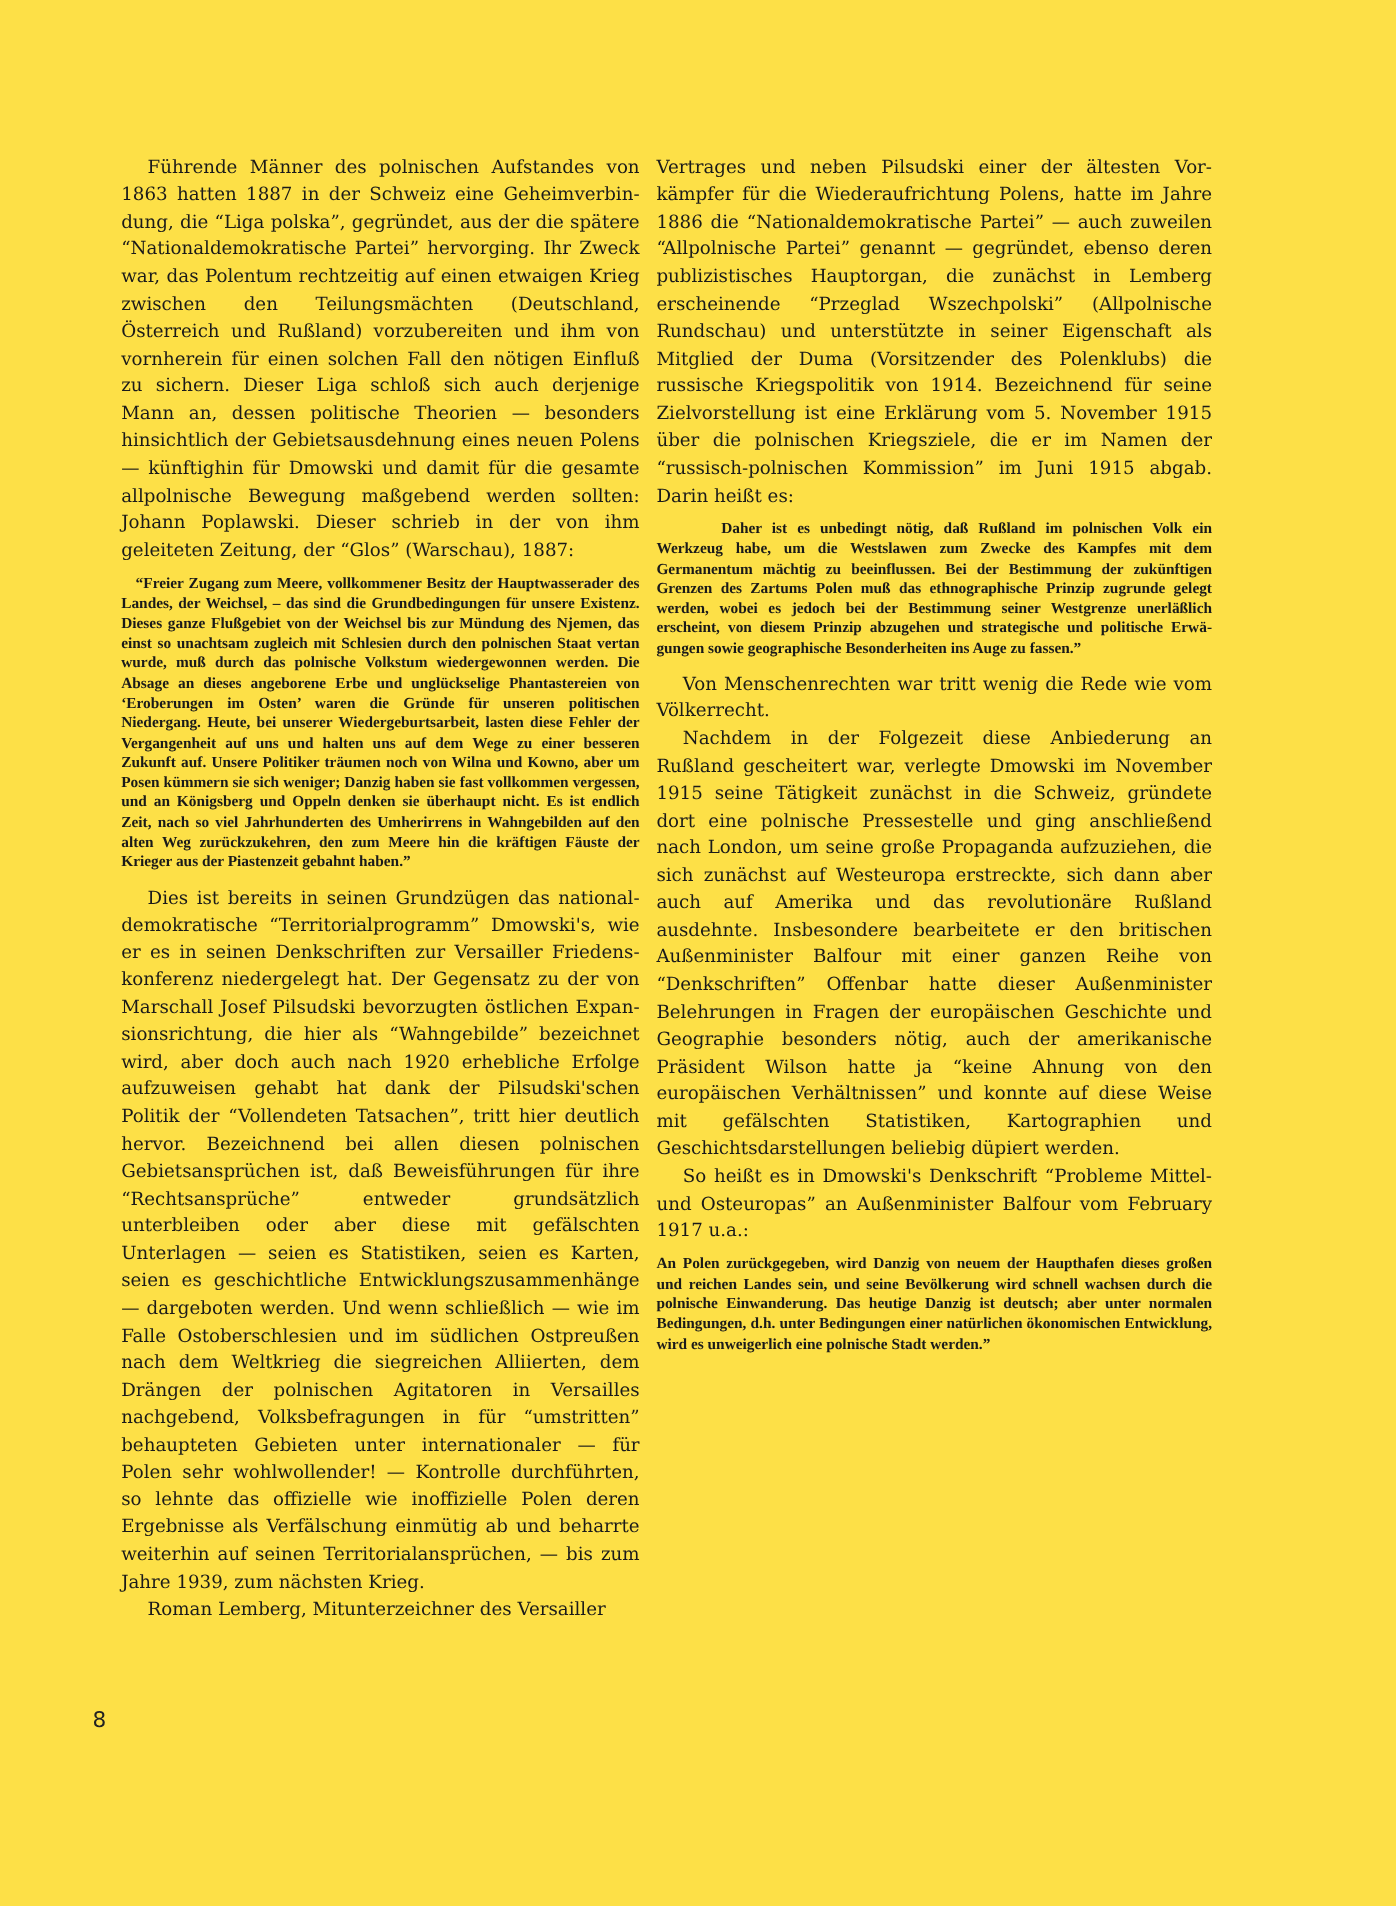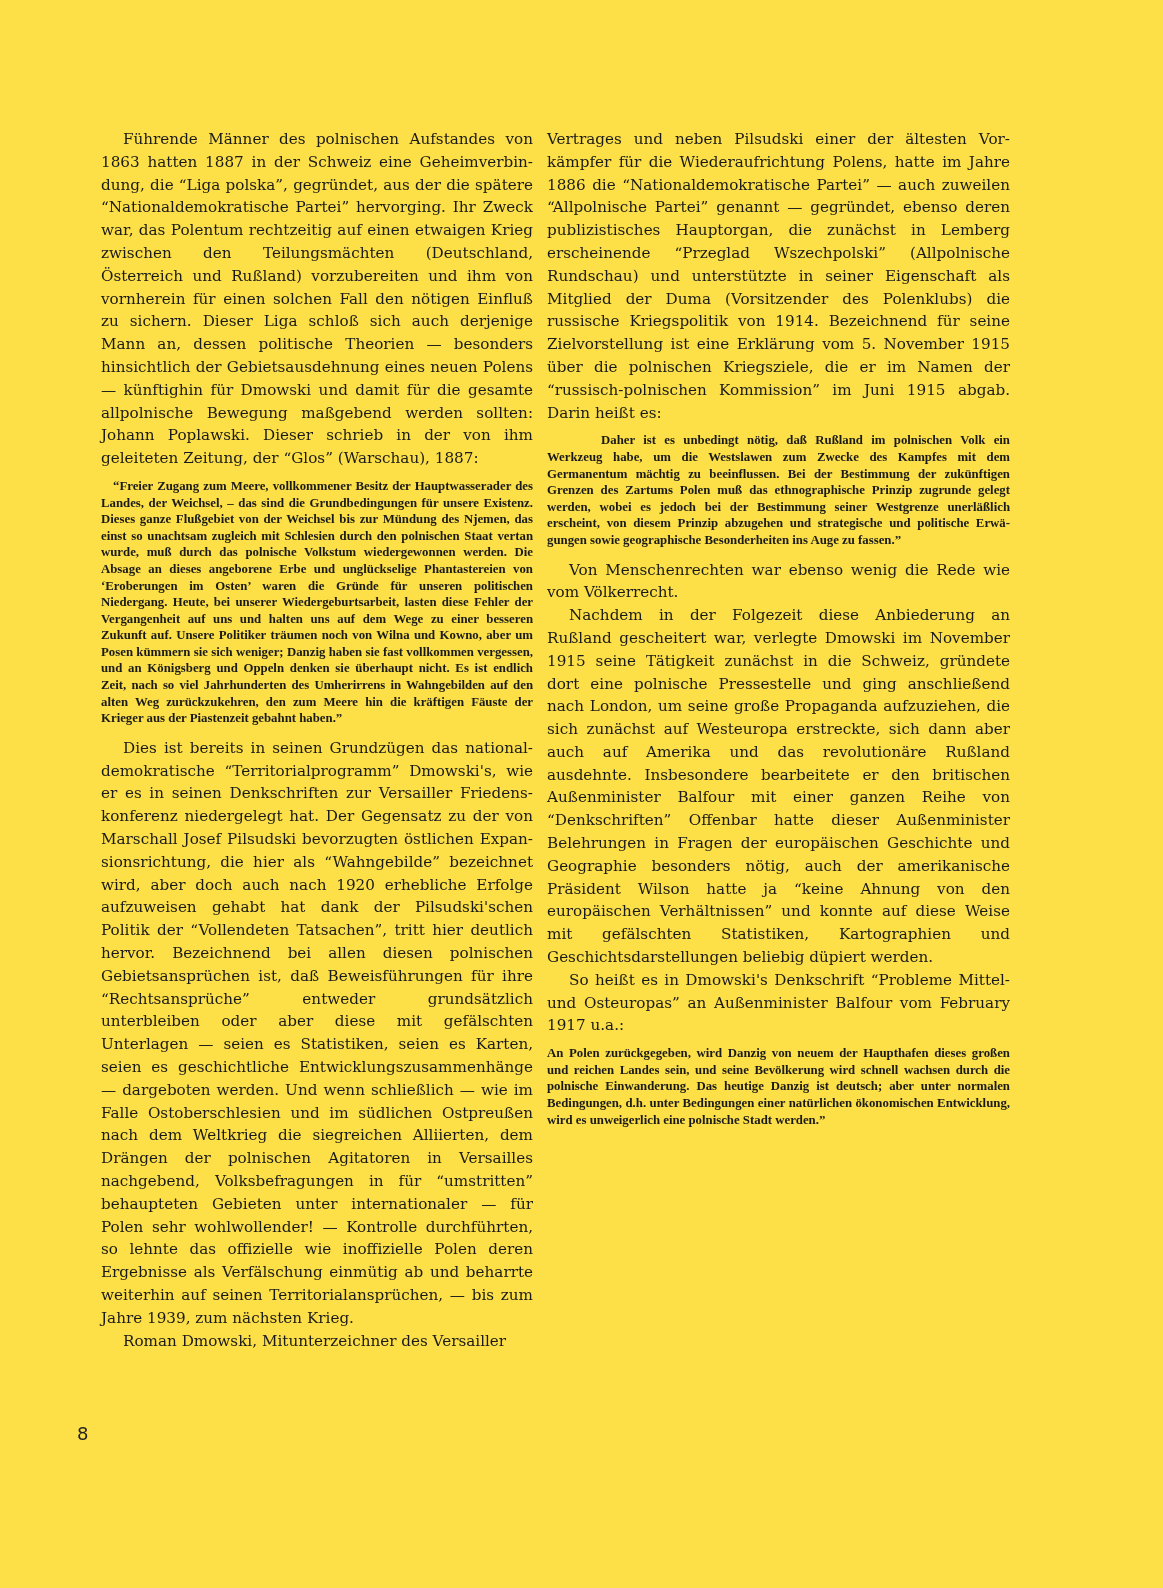--- a/index.html
+++ b/index.html
@@ -37,29 +37,29 @@
 <body>
 
 <div class="page">
 
   <div class="col col-left">
     <p class="body-text indent">Führende Männer des polnischen Aufstandes von 1863 hatten 1887 in der Schweiz eine Geheimverbin­dung, die “Liga polska”, gegründet, aus der die spätere “Nationaldemokratische Partei” hervorging. Ihr Zweck war, das Polentum rechtzeitig auf einen etwaigen Krieg zwischen den Teilungsmächten (Deutschland, Österreich und Rußland) vorzubereiten und ihm von vornherein für einen solchen Fall den nötigen Einfluß zu sichern. Dieser Liga schloß sich auch derjenige Mann an, dessen politi­sche Theorien — besonders hinsichtlich der Gebiets­ausdehnung eines neuen Polens — künftighin für Dmows­ki und damit für die gesamte allpolnische Bewegung maßgebend werden sollten: Johann Poplawski. Dieser schrieb in der von ihm geleiteten Zeitung, der “Glos” (Warschau), 1887:</p>
     <div class="quote">
       <p class="quote-first-indent">“Freier Zugang zum Meere, vollkommener Besitz der Haupt­wasserader des Landes, der Weichsel, – das sind die Grund­bedingungen für unsere Existenz. Dieses ganze Flußgebiet von der Weichsel bis zur Mündung des Njemen, das einst so unachtsam zugleich mit Schlesien durch den polnischen Staat vertan wurde, muß durch das polnische Volkstum wiedergewonnen werden. Die Absage an dieses angeborene Erbe und unglückselige Phan­tastereien von ‘Eroberungen im Osten’ waren die Gründe für unseren politischen Niedergang. Heute, bei unserer Wiedergeburts­arbeit, lasten diese Fehler der Vergangenheit auf uns und halten uns auf dem Wege zu einer besseren Zukunft auf. Unsere Politiker träumen noch von Wilna und Kowno, aber um Posen kümmern sie sich weniger; Danzig haben sie fast vollkommen vergessen, und an Königsberg und Oppeln denken sie überhaupt nicht. Es ist endlich Zeit, nach so viel Jahrhunderten des Umherirrens in Wahn­gebilden auf den alten Weg zurückzukehren, den zum Meere hin die kräftigen Fäuste der Krieger aus der Piastenzeit gebahnt haben.”</p>
     </div>
     <p class="body-text indent">Dies ist bereits in seinen Grundzügen das national­demokratische “Territorialprogramm” Dmowski's, wie er es in seinen Denkschriften zur Versailler Friedens­konferenz niedergelegt hat. Der Gegensatz zu der von Marschall Josef Pilsudski bevorzugten östlichen Expan­sionsrichtung, die hier als “Wahngebilde” bezeichnet wird, aber doch auch nach 1920 erhebliche Erfolge aufzuweisen gehabt hat dank der Pilsudski'schen Politik der “Vollendeten Tatsachen”, tritt hier deutlich hervor. Bezeichnend bei allen diesen polnischen Gebietsan­sprüchen ist, daß Beweisführungen für ihre “Rechts­ansprüche” entweder grundsätzlich unterbleiben oder aber diese mit gefälschten Unterlagen — seien es Sta­tistiken, seien es Karten, seien es geschichtliche Ent­wicklungszusammenhänge — dargeboten werden. Und wenn schließlich — wie im Falle Ostoberschlesien und im südlichen Ostpreußen nach dem Weltkrieg die sieg­reichen Alliierten, dem Drängen der polnischen Agitato­ren in Versailles nachgebend, Volksbefragungen in für “umstritten” behaupteten Gebieten unter internatio­naler — für Polen sehr wohlwollender! — Kontrolle durchführten, so lehnte das offizielle wie inoffizielle Polen deren Ergebnisse als Verfälschung einmütig ab und beharrte weiterhin auf seinen Territorialansprüchen, — bis zum Jahre 1939, zum nächsten Krieg.</p>
-    <p class="body-text indent">Roman Dmowski, Mitunterzeichner des Versailler</p>
+    <p class="body-text indent">Roman Lemberg, Mitunterzeichner des Versailler</p>
   </div>
 
   <div class="col col-right">
     <p class="body-text">Vertrages und neben Pilsudski einer der ältesten Vor­kämpfer für die Wiederaufrichtung Polens, hatte im Jahre 1886 die “Nationaldemokratische Partei” — auch zuweilen “Allpolnische Partei” genannt — gegründet, ebenso deren publizistisches Hauptorgan, die zunächst in Lemberg erscheinende “Przeglad Wszechpolski” (All­polnische Rundschau) und unterstützte in seiner Eigen­schaft als Mitglied der Duma (Vorsitzender des Polen­klubs) die russische Kriegspolitik von 1914. Bezeichnend für seine Zielvorstellung ist eine Erklärung vom 5. November 1915 über die polnischen Kriegsziele, die er im Namen der “russisch-polnischen Kommission” im Juni 1915 abgab. Darin heißt es:</p>
     <div class="quote">
       <p class="quote-indent-big">Daher ist es unbedingt nötig, daß Rußland im polnischen Volk ein Werkzeug habe, um die Westslawen zum Zwecke des Kampfes mit dem Germanentum mächtig zu beeinflussen. Bei der Bestimmung der zukünftigen Grenzen des Zartums Polen muß das ethnographische Prinzip zugrunde gelegt werden, wobei es jedoch bei der Bestimmung seiner Westgrenze unerläßlich erscheint, von diesem Prinzip abzugehen und strategische und politische Erwä­gungen sowie geographische Besonderheiten ins Auge zu fassen.”</p>
     </div>
-    <p class="body-text indent">Von Menschenrechten war ebenso wenig die Rede wie vom Völkerrecht.</p>
+    <p class="body-text indent">Von Menschenrechten war tritt wenig die Rede wie vom Völkerrecht.</p>
     <p class="body-text indent">Nachdem in der Folgezeit diese Anbiederung an Rußland gescheitert war, verlegte Dmowski im Novem­ber 1915 seine Tätigkeit zunächst in die Schweiz, gründete dort eine polnische Pressestelle und ging an­schließend nach London, um seine große Propaganda aufzuziehen, die sich zunächst auf Westeuropa er­streckte, sich dann aber auch auf Amerika und das revolutionäre Rußland ausdehnte. Insbesondere bear­beitete er den britischen Außenminister Balfour mit einer ganzen Reihe von “Denkschriften” Offenbar hatte dieser Außenminister Belehrungen in Fragen der euro­päischen Geschichte und Geographie besonders nötig, auch der amerikanische Präsident Wilson hatte ja “keine Ahnung von den europäischen Verhältnissen” und konn­te auf diese Weise mit gefälschten Statistiken, Karto­graphien und Geschichtsdarstellungen beliebig düpiert werden.</p>
     <p class="body-text indent">So heißt es in Dmowski's Denkschrift “Probleme Mittel- und Osteuropas” an Außenminister Balfour vom February 1917 u.a.:</p>
     <div class="quote">
       <p>An Polen zurückgegeben, wird Danzig von neuem der Haupt­hafen dieses großen und reichen Landes sein, und seine Bevölke­rung wird schnell wachsen durch die polnische Einwanderung. Das heutige Danzig ist deutsch; aber unter normalen Bedingungen, d.h. unter Bedingungen einer natürlichen ökonomischen Ent­wicklung, wird es unweigerlich eine polnische Stadt werden.”</p>
     </div>
   </div>
 
   <div class="page-number">8</div>
 </div>
 

